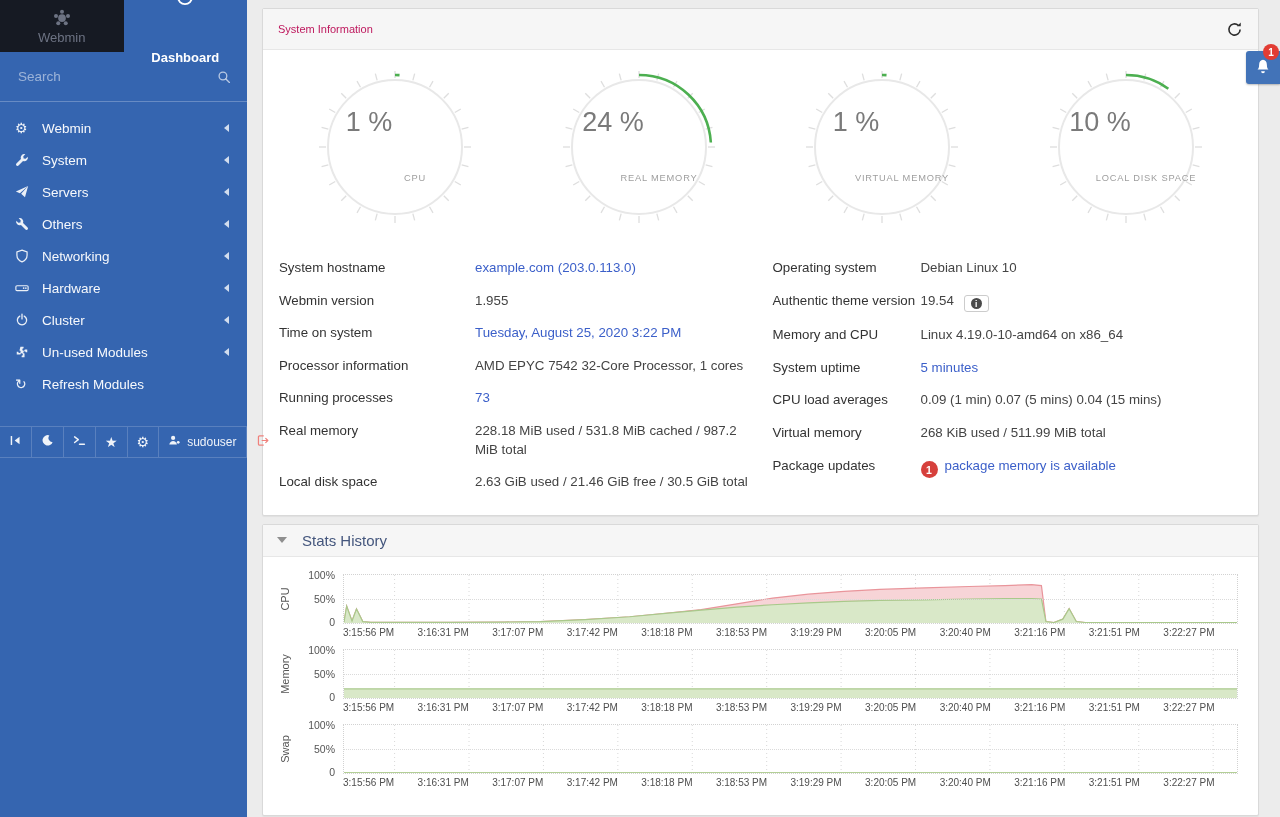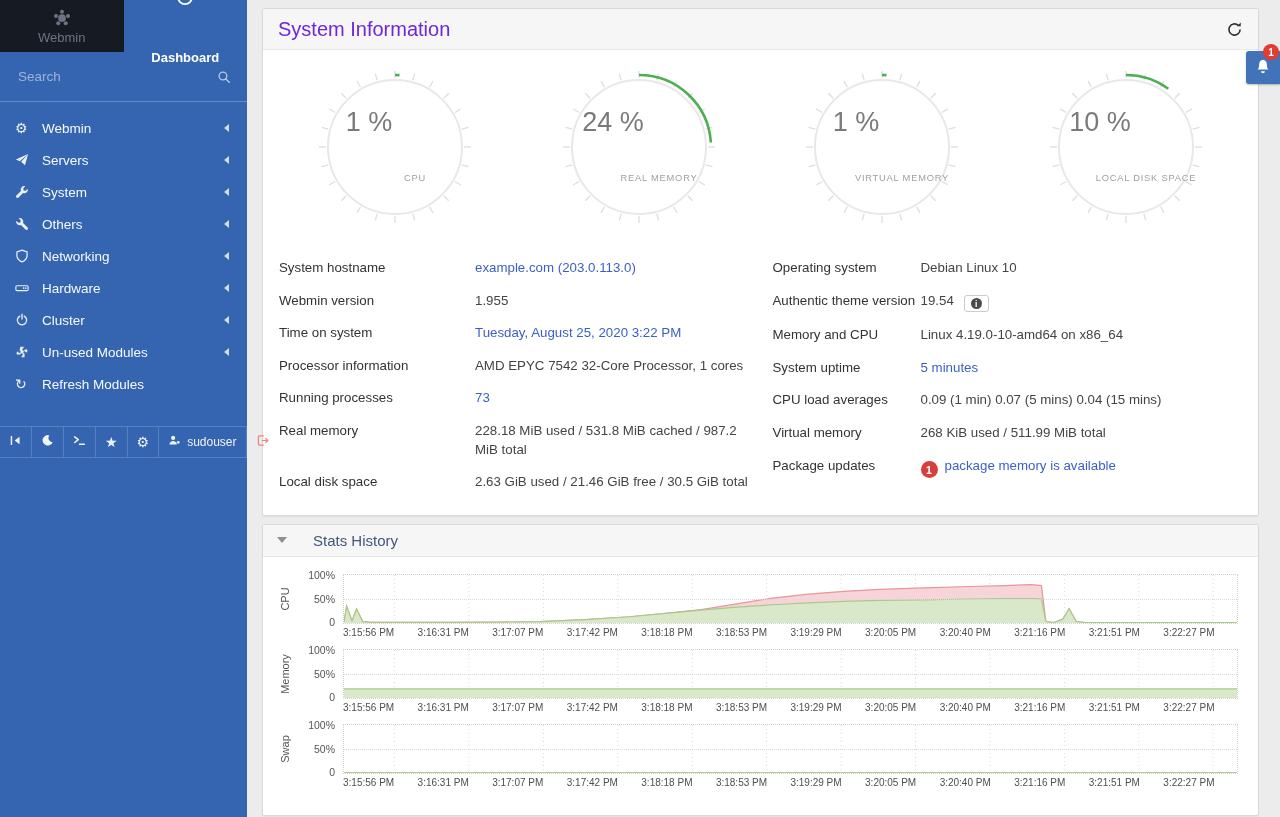--- a/index.html
+++ b/index.html
@@ -28,39 +28,39 @@
   .toolbar{display:flex;align-items:stretch;height:30px;margin-top:26px;border-top:1px solid rgba(255,255,255,.18);border-bottom:1px solid rgba(255,255,255,.18);}
   .tool{display:flex;align-items:center;justify-content:center;gap:6px;padding:0 9px;border-right:1px solid rgba(255,255,255,.18);font-size:12px;cursor:pointer;color:rgba(255,255,255,.92);}
   .tool:last-child{border-right:none;}
   .tool svg{width:13px;height:13px;}
   .tool .glyph{font-size:14px;line-height:1;}
   .tool.logout{color:#f0817c;}
   
   .main{margin-left:247px;padding:8px 21px 0 15px;}
   .panel{background:#fff;border:1px solid #d9d9d9;border-radius:2px;box-shadow:0 1px 1px rgba(0,0,0,.05);}
   .panel-header{display:flex;align-items:center;justify-content:space-between;height:40px;padding:0 15px;background:#f6f6f6;border-bottom:1px solid #e7e7e7;}
-  .panel-title{font-size:20px;color:#6d28d9;}
+  .panel-title{font-size:11px;color:#be185d;}
   .refresh-btn{color:#2e2e2e;display:flex;cursor:pointer;}
   .refresh-btn svg{width:17px;height:17px;}
   
   .gauges{display:flex;padding:18px 10px 22px;}
   .gauge{flex:1;display:flex;justify-content:center;}
   
   .info-table{display:grid;grid-template-columns:1fr 1fr;gap:0 24px;padding:4px 16px 16px;}
   .info-row{display:grid;grid-template-columns:196px 1fr;align-items:start;padding:7px 0;font-size:13.3px;color:#3b3b3b;line-height:1.4;}
   .info-col.right .info-row{grid-template-columns:148px 1fr;}
   .info-label{color:#333;}
   .info-value{color:#444;}
   .link{color:#3b5fc9;text-decoration:none;cursor:pointer;}
   .pkg-badge{display:inline-flex;width:17px;height:17px;border-radius:50%;background:#d6403c;color:#fff;font-size:10.5px;font-weight:bold;align-items:center;justify-content:center;margin-right:7px;vertical-align:-4px;}
   .info-btn{display:inline-flex;align-items:center;justify-content:center;margin-left:10px;border:1px solid #ccc;border-radius:3px;background:#fff;padding:2px 6px;cursor:pointer;vertical-align:-2px;}
   .circle-i{display:inline-flex;width:11px;height:11px;border-radius:50%;background:#4a4a4a;color:#fff;font-size:8.5px;font-weight:bold;align-items:center;justify-content:center;font-style:normal;}
   
   .stats-panel{margin-top:8px;min-height:290px;}
-  .stats-header{display:flex;align-items:center;gap:26px;height:31px;padding:0 14px;background:#f6f6f6;border-bottom:1px solid #e7e7e7;cursor:pointer;}
+  .stats-header{display:flex;align-items:center;gap:15px;height:31px;padding:0 14px;background:#f6f6f6;border-bottom:1px solid #e7e7e7;cursor:pointer;}
   .collapse-tri{width:0;height:0;border:5px solid transparent;border-top:6px solid #8f8f8f;margin-top:5px;}
   .stats-title{font-size:15px;color:#44567d;}
   .charts{padding:8px 0 12px;}
   .chart-row{display:flex;align-items:flex-start;padding:9px 20px 2px 10px;}
   .chart-vlabel{width:24px;height:50px;position:relative;flex:none;}
   .chart-vlabel span{position:absolute;top:50%;left:50%;transform:translate(-50%,-50%) rotate(-90deg);font-size:11px;color:#555;white-space:nowrap;}
   .chart-yaxis{width:46px;height:50px;position:relative;flex:none;font-size:10.5px;color:#555;}
   .chart-yaxis span{position:absolute;right:8px;}
   .chart-yaxis .yt0{top:-5px;}
   .chart-yaxis .yt1{top:50%;margin-top:-6px;}
@@ -116,33 +116,33 @@
   </div>
   <nav class="nav">
       <div class="nav-item">
         <span class="nav-icon glyph">⚙</span>
         <span class="nav-label">Webmin</span>
         <span class="chev"></span>
       </div>
       <div class="nav-item">
         <span class="nav-icon">
           <svg viewBox="0 0 16 16" width="14" height="14" fill="currentColor">
+            <path d="M14.5 4.2a4 4 0 0 1-5.3 5L4 14.4a1.7 1.7 0 0 1-2.4-2.4L6.8 6.8a4 4 0 0 1 5-5.3L9.5 3.8l.3 2.4 2.4.3z"></path>
+          </svg>
+        </span>
+        <span class="nav-label">System</span>
+        <span class="chev"></span>
+      </div>
+      <div class="nav-item">
+        <span class="nav-icon">
+          <svg viewBox="0 0 16 16" width="14" height="14" fill="currentColor">
             <path d="M15 1L1 7.5l4.5 1.8zM15 1L7 10l4.4 4z"></path>
           </svg>
         </span>
         <span class="nav-label">Servers</span>
-        <span class="chev"></span>
-      </div>
-      <div class="nav-item">
-        <span class="nav-icon">
-          <svg viewBox="0 0 16 16" width="14" height="14" fill="currentColor">
-            <path d="M14.5 4.2a4 4 0 0 1-5.3 5L4 14.4a1.7 1.7 0 0 1-2.4-2.4L6.8 6.8a4 4 0 0 1 5-5.3L9.5 3.8l.3 2.4 2.4.3z"></path>
-          </svg>
-        </span>
-        <span class="nav-label">System</span>
         <span class="chev"></span>
       </div>
       <div class="nav-item">
         <span class="nav-icon">
           <svg viewBox="0 0 16 16" width="14" height="14" fill="currentColor">
             <path d="M1.5 4.2a4 4 0 0 0 5.3 5L12 14.4a1.7 1.7 0 0 0 2.4-2.4L9.2 6.8a4 4 0 0 0-5-5.3l2.3 2.3-.3 2.4-2.4.3z"></path>
           </svg>
         </span>
         <span class="nav-label">Others</span>
         <span class="chev"></span>

